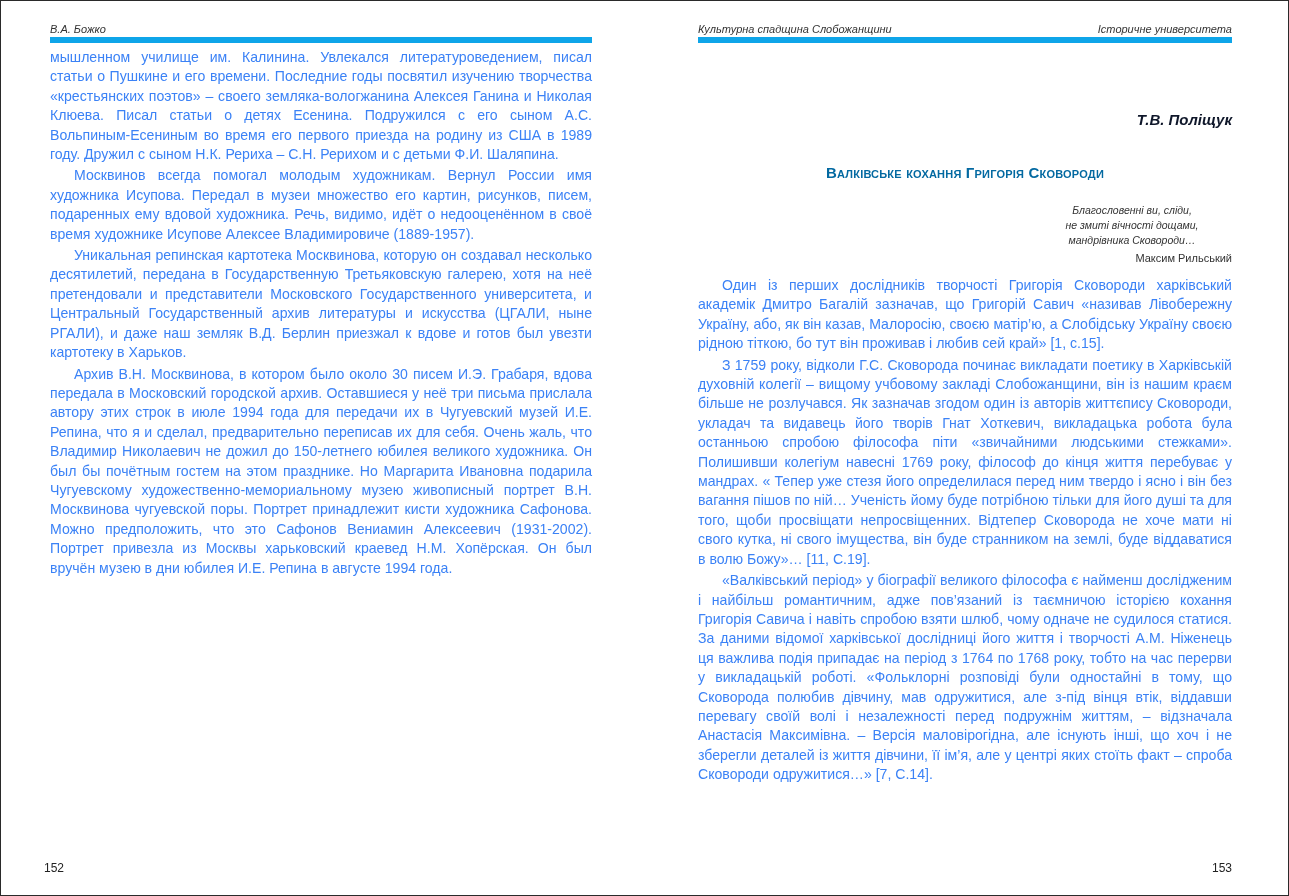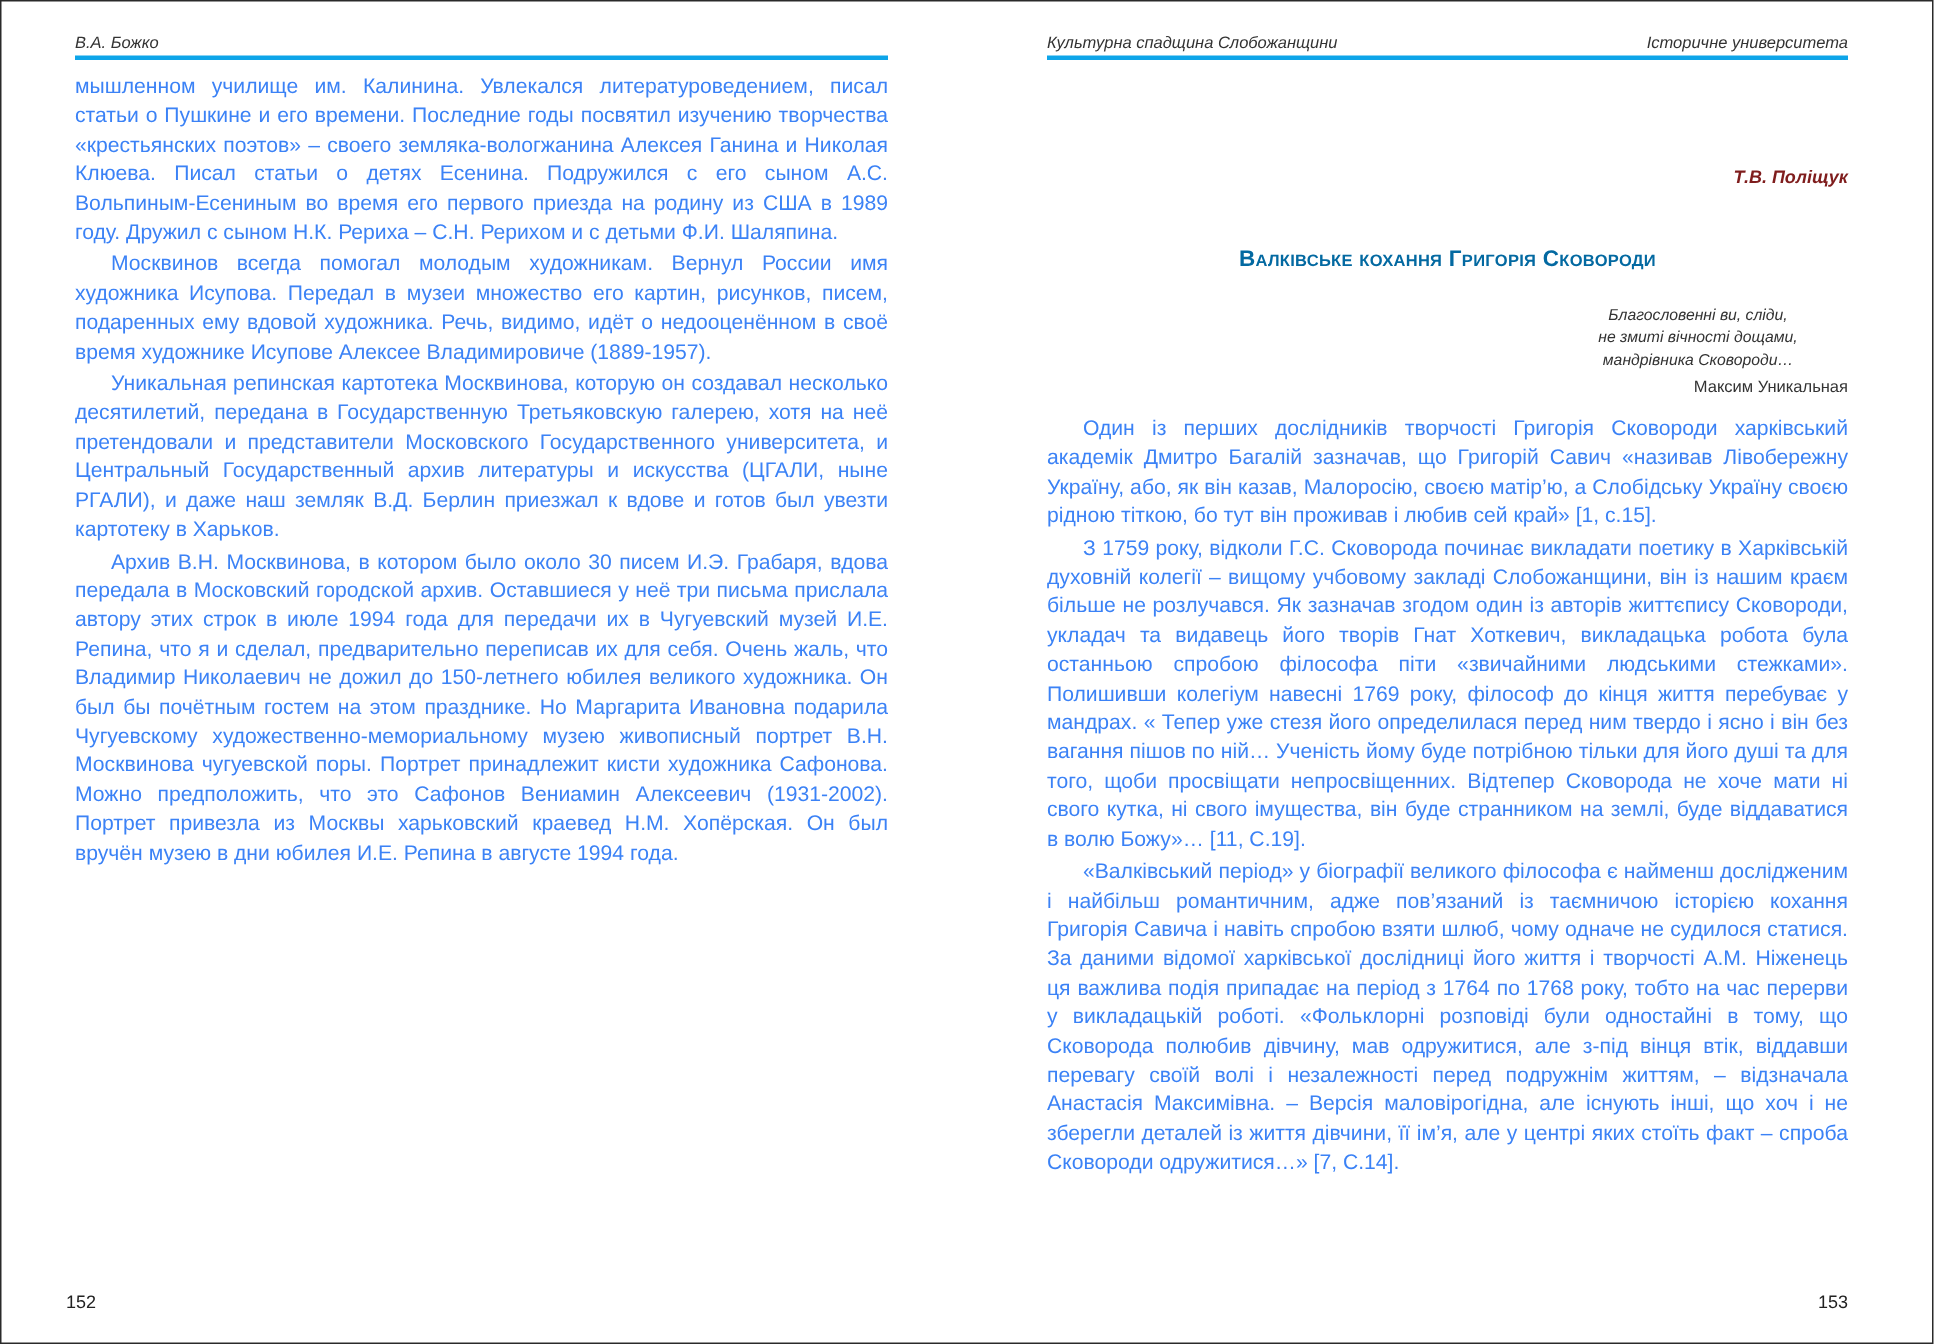--- a/index.html
+++ b/index.html
@@ -8,40 +8,40 @@
     position: relative; width: 1287px; height: 894px;
     border: 1px solid #2a2a2a; background: #fff;
     font-family: "Liberation Sans", sans-serif; color: #222;
   }
   .page { position: absolute; top: 0; height: 894px; }
   .page.left { left: 0; width: 644px; }
   .page.right { left: 644px; width: 643px; }
 
   .running-head {
     position: absolute; top: 16px; height: 18px;
-    border-bottom: 3px solid #0ea5e9;
+    border-bottom: 6px solid #0ea5e9;
     font-style: italic; font-size: 11px; color: #333;
     display: flex; justify-content: space-between; align-items: flex-end;
     padding-bottom: 2px;
   }
   .left .running-head { left: 49px; width: 542px; }
   .right .running-head { left: 53px; width: 534px; }
 
   .body-text {
     position: absolute; font-size: 14.1px; line-height: 19.4px;
     text-align: justify; color: #3b82f6;
   }
   .left .body-text { left: 49px; top: 47px; width: 542px; }
   .right .body-text { left: 53px; top: 275px; width: 534px; }
   .body-text p { margin: 0 0 2px 0; text-indent: 24px; }
   .body-text p.noindent { text-indent: 0; }
 
   .author {
     position: absolute; right: 56px; top: 110px;
-    font-weight: bold; font-style: italic; font-size: 12px; color: #7f1d1d;
+    font-weight: bold; font-style: italic; font-size: 15px; color: #0f172a;
   }
   .title {
     position: absolute; left: 53px; width: 534px; top: 163px;
     text-align: center; font-weight: bold; font-size: 15px;
     font-variant: small-caps; color: #0369a1; letter-spacing: 0.2px;
   }
   .epigraph {
     position: absolute; right: 56px; top: 202px; width: 200px;
     font-size: 10.5px; line-height: 15px; color: #333;
   }
@@ -74,21 +74,21 @@
     <div class="running-head">
       <span>Культурна спадщина Слобожанщини</span>
       <span>Історичне университета</span>
     </div>
     <div class="author">Т.В. Поліщук</div>
     <div class="title">Валківське кохання Григорія Сковороди</div>
     <div class="epigraph">
       <div class="verse">Благословенні ви, сліди,</div>
       <div class="verse">не змиті вічності дощами,</div>
       <div class="verse">мандрівника Сковороди…</div>
-      <div class="attrib">Максим Уникальная</div>
+      <div class="attrib">Максим Рильський</div>
     </div>
     <div class="body-text">
       <p>Один із перших дослідників творчості Григорія Сковороди харківський академік Дмитро Багалій зазначав, що Григорій Савич «називав Лівобережну Україну, або, як він казав, Малоросію, своєю матір’ю, а Слобідську Україну своєю рідною тіткою, бо тут він проживав і любив сей край» [1, с.15].</p>
       <p>З 1759 року, відколи Г.С. Сковорода починає викладати поетику в Харківській духовній колегії – вищому учбовому закладі Слобожанщини, він із нашим краєм більше не розлучався. Як зазначав згодом один із авторів життєпису Сковороди, укладач та видавець його творів Гнат Хоткевич, викладацька робота була останньою спробою філософа піти «звичайними людськими стежками». Полишивши колегіум навесні 1769 року, філософ до кінця життя перебуває у мандрах. « Тепер уже стезя його определилася перед ним твердо і ясно і він без вагання пішов по ній… Ученість йому буде потрібною тільки для його душі та для того, щоби просвіщати непросвіщенних. Відтепер Сковорода не хоче мати ні свого кутка, ні свого імущества, він буде странником на землі, буде віддаватися в волю Божу»… [11, С.19].</p>
       <p>«Валківський період» у біографії великого філософа є найменш дослідженим і найбільш романтичним, адже пов’язаний із таємничою історією кохання Григорія Савича і навіть спробою взяти шлюб, чому одначе не судилося статися. За даними відомої харківської дослідниці його життя і творчості А.М. Ніженець ця важлива подія припадає на період з 1764 по 1768 року, тобто на час перерви у викладацькій роботі. «Фольклорні розповіді були одностайні в тому, що Сковорода полюбив дівчину, мав одружитися, але з-під вінця втік, віддавши перевагу своїй волі і незалежності перед подружнім життям, – відзначала Анастасія Максимівна. – Версія маловірогідна, але існують інші, що хоч і не зберегли деталей із життя дівчини, її ім’я, але у центрі яких стоїть факт – спроба Сковороди одружитися…» [7, С.14].</p>
     </div>
     <div class="page-number">153</div>
   </div>
 
 </div>

